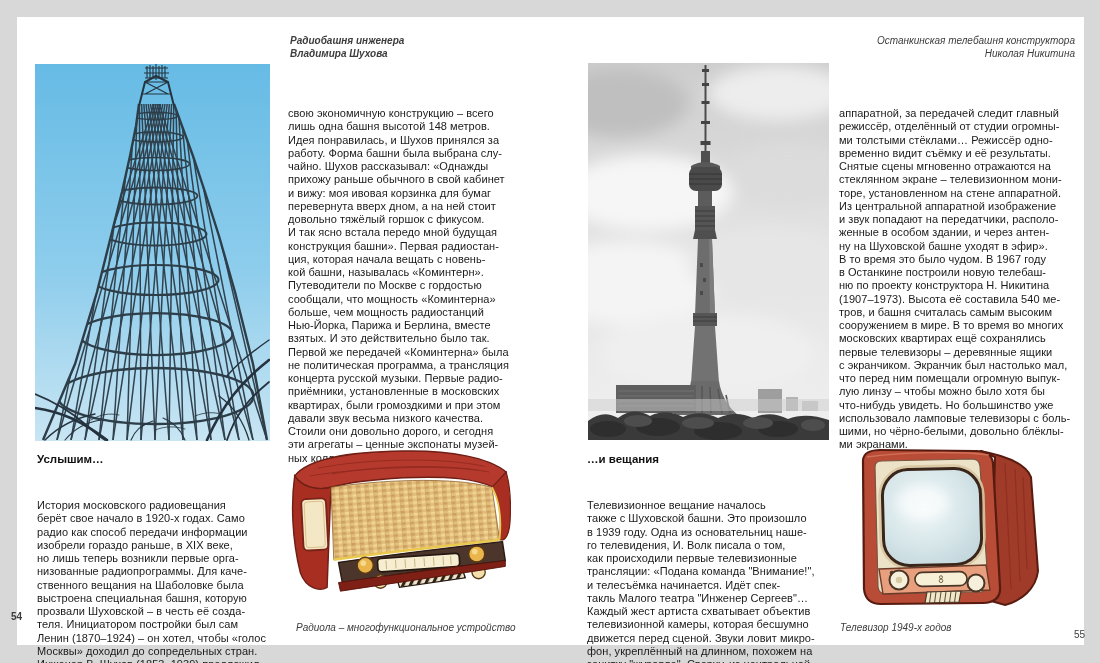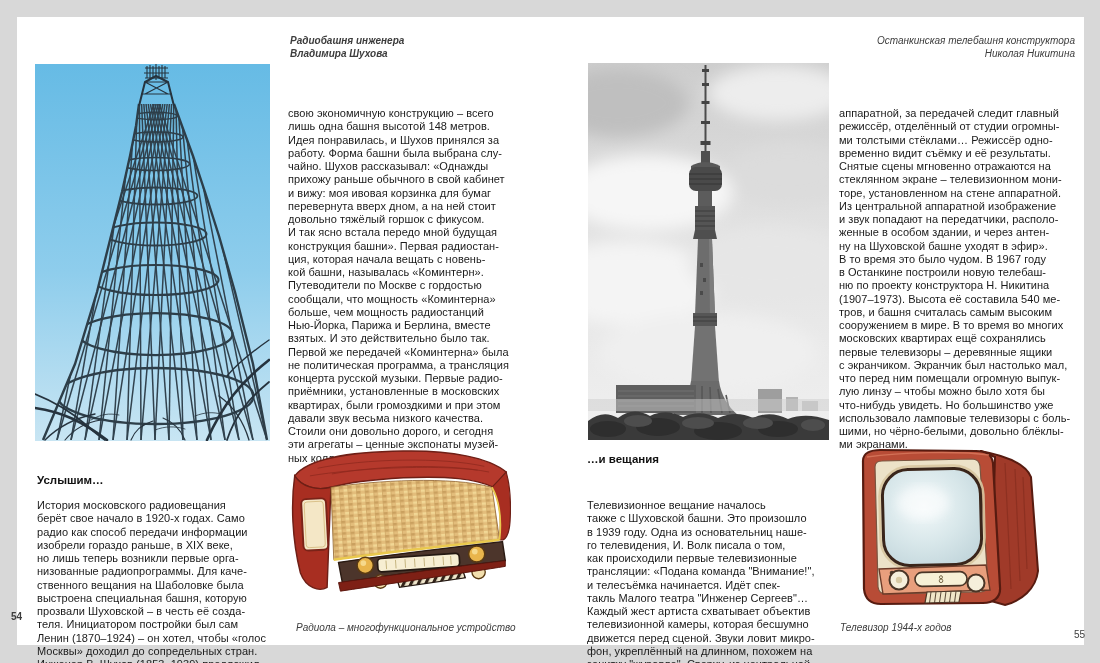--- a/index.html
+++ b/index.html
@@ -128,21 +128,21 @@
 Первой же передачей «Коминтерна» была
 не политическая программа, а трансляция
 концерта русской музыки. Первые радио-
 приёмники, установленные в московских
 квартирах, были громоздкими и при этом
 давали звук весьма низкого качества.
 Стоили они довольно дорого, и сегодня
 эти агрегаты – ценные экспонаты музей-
 ных коллекций.</div>
 
-  <div class="abs heading" style="left:37px;top:452px;width:240px;margin-top:21px;">Услышим…</div>
+  <div class="abs heading" style="left:37px;top:452px;width:240px;">Услышим…</div>
 
   <div class="abs bodytext" style="left:37px;top:468px;width:250px;">История московского радиовещания
 берёт свое начало в 1920-х годах. Само
 радио как способ передачи информации
 изобрели гораздо раньше, в XIX веке,
 но лишь теперь возникли первые орга-
 низованные радиопрограммы. Для каче-
 ственного вещания на Шаболовке была
 выстроена специальная башня, которую
 прозвали Шуховской – в честь её созда-
@@ -344,16 +344,16 @@
       <rect x="70" y="129" width="52" height="14" rx="7" fill="#f7f0d6" stroke="#4a3526" stroke-width="1.6"></rect>
       <circle cx="96" cy="134.2" r="1.5" fill="none" stroke="#6a5a3a" stroke-width="0.9"></circle>
       <circle cx="96" cy="137.8" r="1.8" fill="none" stroke="#6a5a3a" stroke-width="0.9"></circle>
     </g>
     <circle cx="131" cy="140" r="8.5" fill="#f5efdb" stroke="#4a3526" stroke-width="2"></circle>
 
     <path d="M82,149 L116,148 L114,159 L80,160 Z" fill="#f0e6c8" stroke="#4a3526" stroke-width="1.2"></path>
     <path d="M86,149 L84.5,160 M91,149 L89.5,160 M96,149 L94.5,159.5 M101,148.5 L99.5,159.5 M106,148.5 L104.5,159.5 M111,148.5 L109.5,159.5" stroke="#4a3526" stroke-width="0.9"></path>
   </svg>
 
-  <div class="abs caption" style="left:840px;top:622px;width:235px;">Телевизор 1944-х годов</div>
+  <div class="abs caption" style="left:840px;top:622px;width:235px;">Телевизор 1949-х годов</div>
 
   <div class="abs pagenum" style="left:1055px;top:629px;width:30px;text-align:right;">55</div>
 </div>
 
 </body></html>

